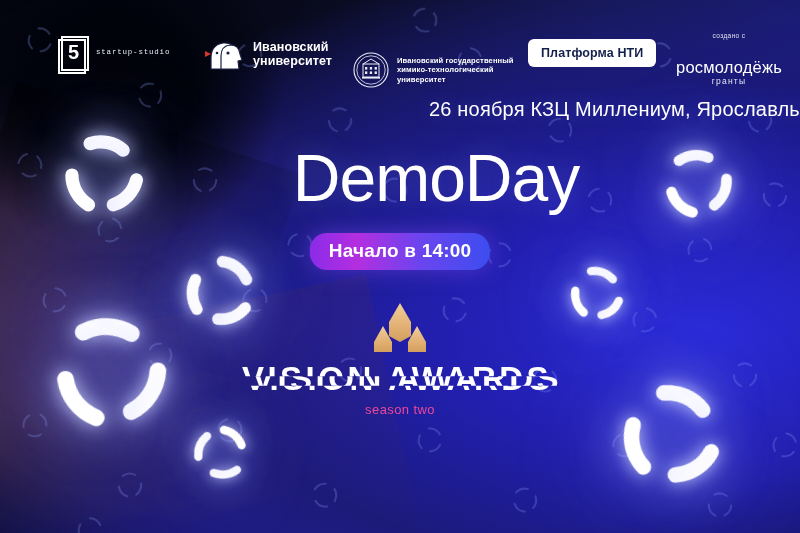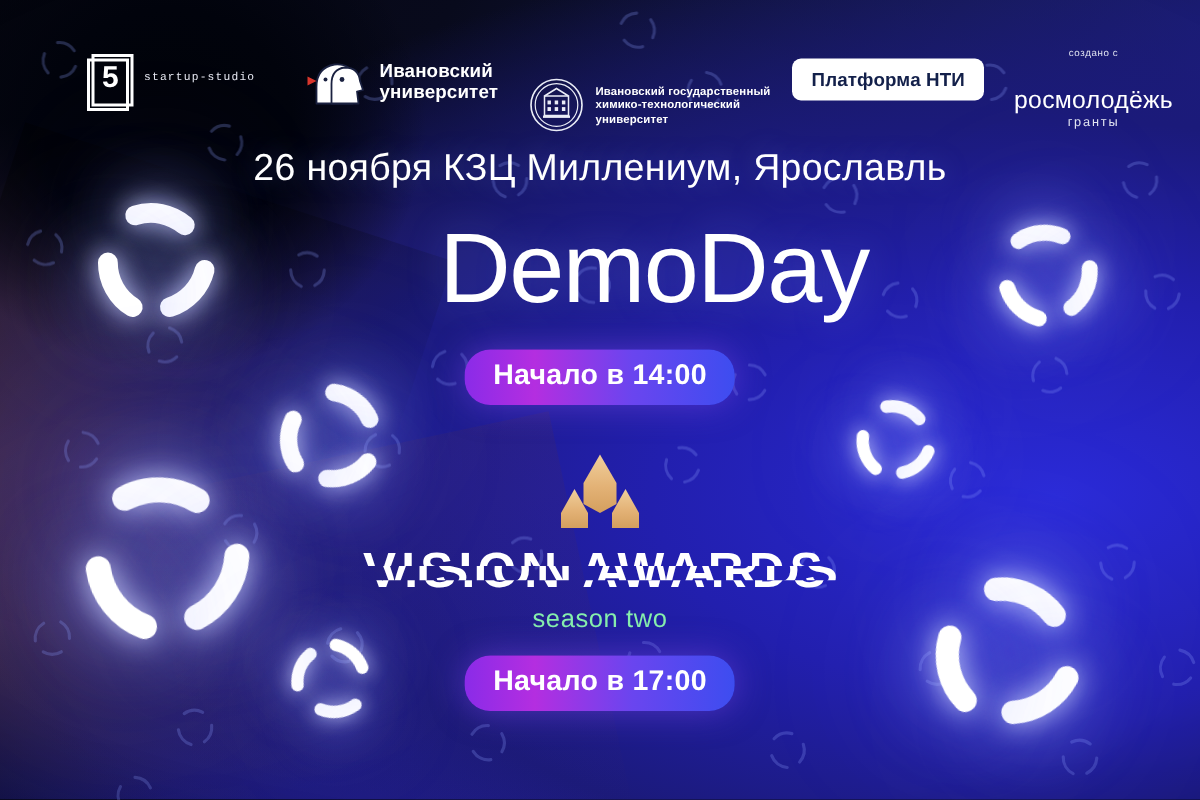--- a/index.html
+++ b/index.html
@@ -63,22 +63,22 @@
 
   .nti{background:#fff;border-radius:6px;padding:7px 13px;}
   .nti span{color:#13204a;font-size:12.5px;font-weight:700;letter-spacing:.1px;}
 
   .rm{text-align:center;line-height:1;}
   .rm .t1{color:#dfe2f0;font-size:6.5px;letter-spacing:.4px;}
   .rm .t2{color:#fff;font-size:16.5px;letter-spacing:.2px;margin-top:19px;}
   .rm .t3{color:#e2e5f2;font-size:8.5px;letter-spacing:1.2px;margin-top:2px;}
 
   
-  .venue{position:absolute;top:98px;left:0;width:800px;text-align:center;
-    color:#fff;font-size:25px;font-weight:400;letter-spacing:.2px;
+  .venue{position:absolute;top:98px;left:0;width:800px;text-align:right;
+    color:#fff;font-size:20px;font-weight:400;letter-spacing:.2px;
     text-shadow:0 0 18px rgba(120,140,255,.35);}
 
   .demoday{position:absolute;top:142px;left:0;width:800px;text-align:center;
     color:#fff;font-size:66px;font-weight:400;letter-spacing:-1px;line-height:72px;
     text-shadow:0 0 26px rgba(140,160,255,.30);padding-left:36px;}
 
   .badge{position:absolute;left:50%;transform:translateX(-50%);
     padding:7px 19px 8px;border-radius:17px;
     background:linear-gradient(90deg,#8a2be8 0%,#b42ee0 26%,#6a45ef 62%,#3d4df0 100%);
     box-shadow:0 0 22px rgba(120,70,230,.55);}
@@ -89,21 +89,21 @@
   
   .va{position:absolute;left:0;top:302px;width:800px;text-align:center;}
   .va-mark{width:58px;height:52px;margin:0 auto;}
   .va-title{position:relative;height:34px;margin-top:4px;}
   .va-title .layer{position:absolute;left:0;width:100%;
     color:#fff;font-size:33px;font-weight:700;letter-spacing:3.5px;line-height:34px;
     font-family:"Liberation Sans",sans-serif;}
   .va-title .l-top{clip-path:inset(0 0 58% 0);transform:translateX(-3px);}
   .va-title .l-mid{clip-path:inset(42% 0 30% 0);transform:translateX(7px);}
   .va-title .l-bot{clip-path:inset(70% 0 0 0);transform:translateX(-1px);}
-  .va-sub{color:#86efac;font-size:17px;letter-spacing:.4px;margin-top:6px;}
+  .va-sub{color:#ec4899;font-size:13px;letter-spacing:.4px;margin-top:6px;}
 </style>
 </head>
 <body>
 
 <div class="poster">
 
   <div class="bg-base"></div>
   <div class="bg-dark-tl"></div>
   <div class="bg-facet facet-a"></div>
   <div class="bg-facet facet-b"></div>
@@ -305,17 +305,14 @@
 
     <div class="va-title">
       <div class="layer l-top">VISION AWARDS</div>
       <div class="layer l-mid">VISION AWARDS</div>
       <div class="layer l-bot">VISION AWARDS</div>
     </div>
 
     <div class="va-sub">season two</div>
   </div>
 
-  <div class="badge badge-2">
-    <span>Начало в 17:00</span>
-  </div>
 
 </div>
 
 </body></html>

